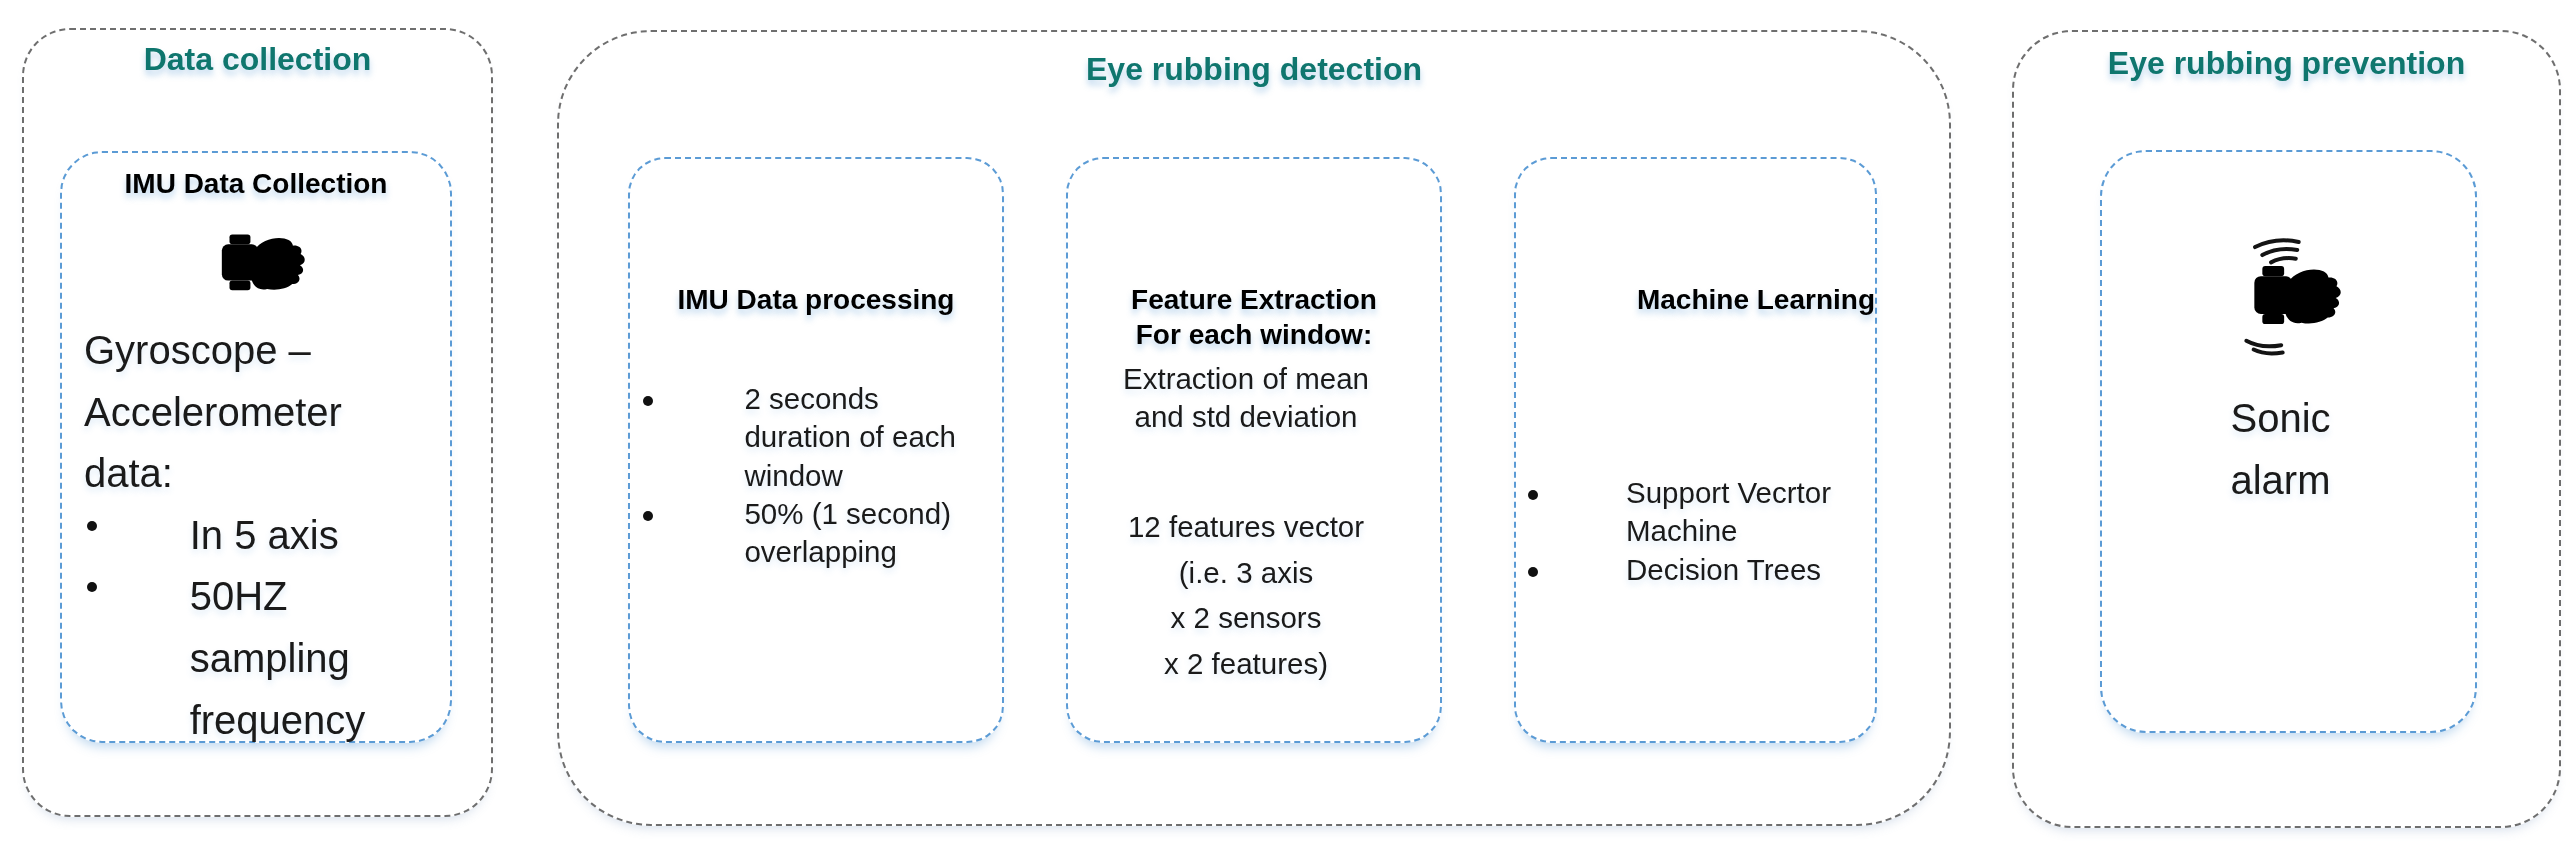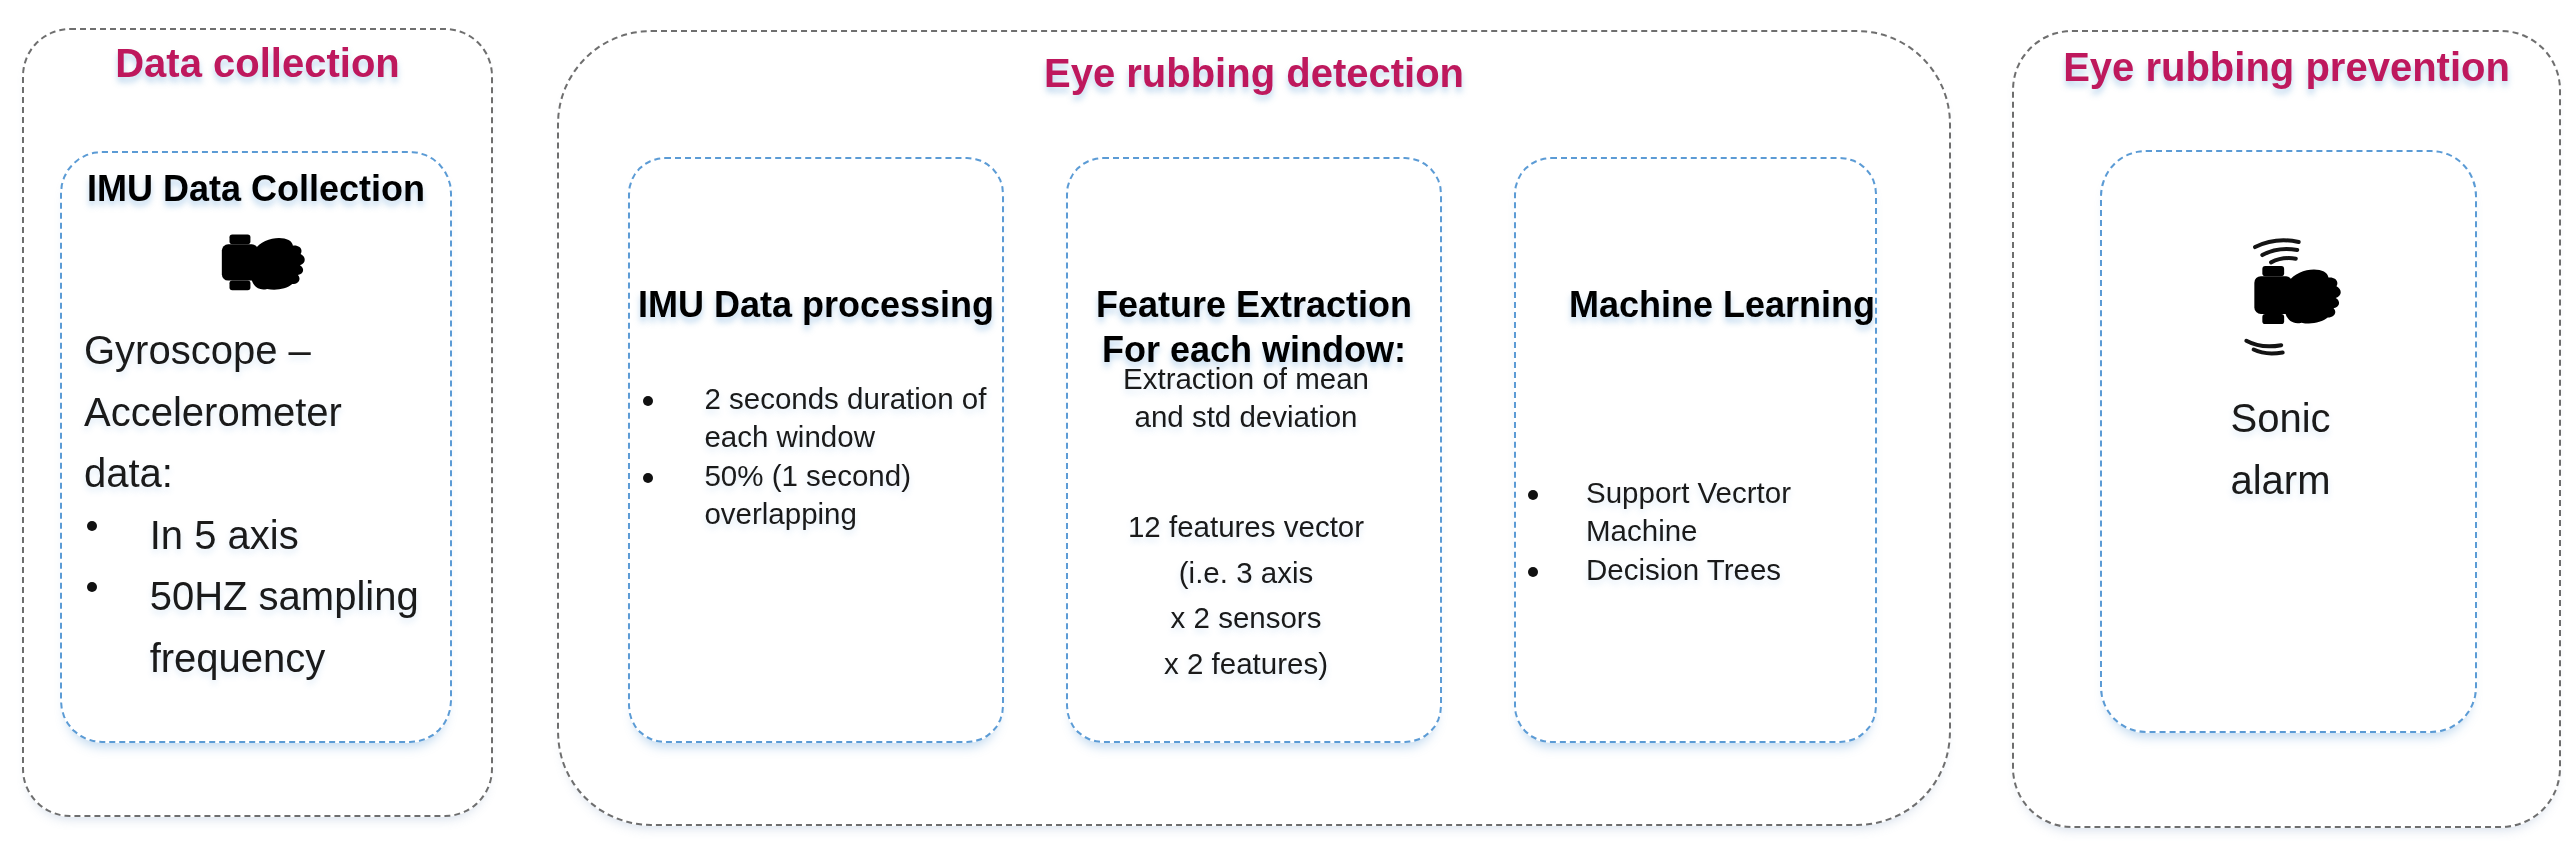--- a/index.html
+++ b/index.html
@@ -12,35 +12,35 @@
     position:absolute;border:2px dashed #6e6e6e;background:#ffffff;
     box-shadow:0 8px 10.7px -6px rgba(120,150,190,.30);
   }
   .inner-box{
     position:absolute;border:2.7px dashed #5B9BD5;background:#ffffff;
     box-shadow:0 9.4px 10.7px -6px rgba(91,155,213,.38);
   }
   
   .outer-title{
     position:absolute;left:0;right:0;text-align:center;margin:0;
-    font-size:40px;font-weight:bold;color:#be185d;
+    font-size:32px;font-weight:bold;color:#0f766e;
     text-shadow:0 4.7px 6.7px rgba(91,155,213,.40);
   }
   .card-title{
     position:absolute;left:0;right:0;text-align:center;margin:0;
-    font-size:36px;font-weight:bold;color:#000;line-height:1.25;
+    font-size:28px;font-weight:bold;color:#000;line-height:1.25;
     text-shadow:0 4.7px 6.7px rgba(91,155,213,.40);
   }
   .body-text{ text-shadow:0 4px 6px rgba(91,155,213,.20); }
   
   .big-body{font-size:40px;line-height:1.54;}
   .mid-body{font-size:29.5px;line-height:1.30;}
   
   .blist{list-style:none;margin:0;padding:0;}
-  .blist li{display:flex;align-items:flex-start;}
+  .blist li{display:flex;align-items:flex-start;gap:40px;}
   .blist .dot{
     flex:0 0 auto;width:10px;height:10px;border-radius:50%;
     background:#111;margin-top:16px;
   }
   .center-col{position:absolute;left:0;right:16px;text-align:center;}
   
   .icon-wrap{position:absolute;left:0;right:0;display:flex;justify-content:center;}
   .wicon path,.wicon rect{stroke:#141414;stroke-width:5.5;stroke-linecap:round;stroke-linejoin:round;}
   .wave{stroke:#8f8f8f;stroke-width:5;fill:none;stroke-linecap:round;}
 </style>

